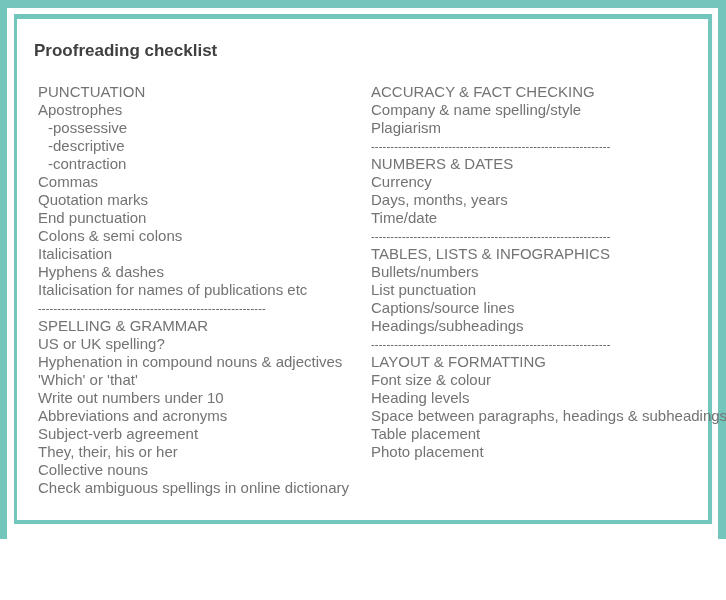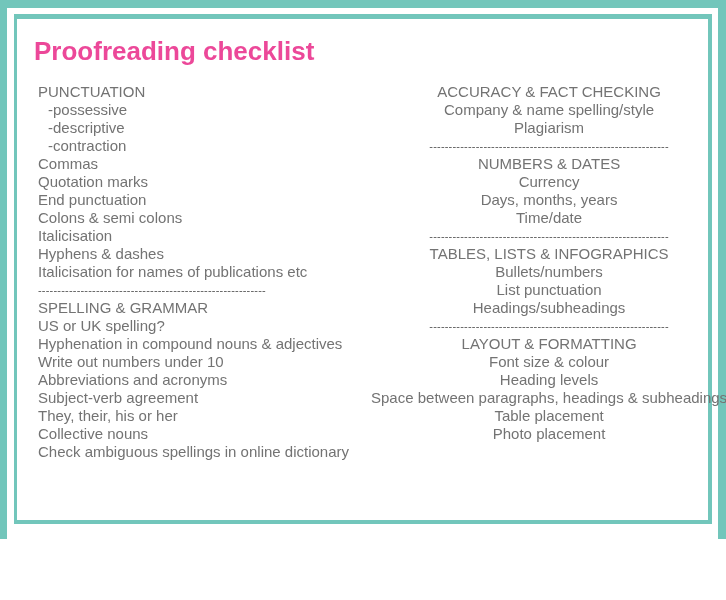--- a/index.html
+++ b/index.html
@@ -1,74 +1,77 @@
 <!DOCTYPE html>
 <html><head>
 <meta charset="utf-8">
 <style>
   html, body { margin:0; padding:0; background:#ffffff; }
   body { width:726px; height:600px; position:relative; overflow:hidden; font-family:"Liberation Sans", sans-serif; }
   .outer-frame { position:absolute; left:0; top:0; width:726px; height:539px; background:#72c6bb; }
   .gap { position:absolute; left:7px; top:8px; right:8px; bottom:9px; background:#ffffff; }
   .inner-frame { position:absolute; left:14px; top:14px; width:698px; height:510px; background:#72c6bb; }
   .content { position:absolute; left:17px; top:19px; width:691px; height:501px; background:#ffffff; }
-  .title { position:absolute; left:34px; top:38px; font-size:26px; font-weight:bold; color:#ec4899; line-height:26px; white-space:nowrap; }
+  .title { position:absolute; left:34px; top:38px; font-size:17px; font-weight:bold; color:#404040; line-height:26px; white-space:nowrap; }
   .col { position:absolute; top:83px; }
   .col.left { left:38px; }
-  .col.right { left:371px;text-align:center; }
+  .col.right { left:371px; }
   .line { font-size:15px; line-height:18px; height:18px; color:#737373; white-space:nowrap; }
   .line.indent { padding-left:10px; }
   .line.divider { color:#555555; font-size:11px; letter-spacing:0.2px; overflow:hidden; }
 </style>
 </head>
 <body>
 
 <div class="outer-frame"></div>
 <div class="gap"></div>
 <div class="inner-frame"></div>
 <div class="content"></div>
 
 <div class="title">Proofreading checklist</div>
 
 <div class="col left" id="left-col">
     <div class="line">PUNCTUATION</div>
+    <div class="line">Apostrophes</div>
     <div class="line indent">-possessive</div>
     <div class="line indent">-descriptive</div>
     <div class="line indent">-contraction</div>
     <div class="line">Commas</div>
     <div class="line">Quotation marks</div>
     <div class="line">End punctuation</div>
     <div class="line">Colons &amp; semi colons</div>
     <div class="line">Italicisation</div>
     <div class="line">Hyphens &amp; dashes</div>
     <div class="line">Italicisation for names of publications etc</div>
     <div class="line divider">-----------------------------------------------------------</div>
     <div class="line">SPELLING &amp; GRAMMAR</div>
     <div class="line">US or UK spelling?</div>
     <div class="line">Hyphenation in compound nouns &amp; adjectives</div>
+    <div class="line">'Which' or 'that'</div>
     <div class="line">Write out numbers under 10</div>
     <div class="line">Abbreviations and acronyms</div>
     <div class="line">Subject-verb agreement</div>
     <div class="line">They, their, his or her</div>
     <div class="line">Collective nouns</div>
     <div class="line">Check ambiguous spellings in online dictionary</div>
   </div>
 <div class="col right" id="right-col">
     <div class="line">ACCURACY &amp; FACT CHECKING</div>
     <div class="line">Company &amp; name spelling/style</div>
     <div class="line">Plagiarism</div>
     <div class="line divider">--------------------------------------------------------------</div>
     <div class="line">NUMBERS &amp; DATES</div>
     <div class="line">Currency</div>
     <div class="line">Days, months, years</div>
     <div class="line">Time/date</div>
     <div class="line divider">--------------------------------------------------------------</div>
     <div class="line">TABLES, LISTS &amp; INFOGRAPHICS</div>
     <div class="line">Bullets/numbers</div>
     <div class="line">List punctuation</div>
+    <div class="line">Captions/source lines</div>
     <div class="line">Headings/subheadings</div>
     <div class="line divider">--------------------------------------------------------------</div>
     <div class="line">LAYOUT &amp; FORMATTING</div>
     <div class="line">Font size &amp; colour</div>
     <div class="line">Heading levels</div>
     <div class="line">Space between paragraphs, headings &amp; subheadings</div>
     <div class="line">Table placement</div>
     <div class="line">Photo placement</div>
   </div>
 

